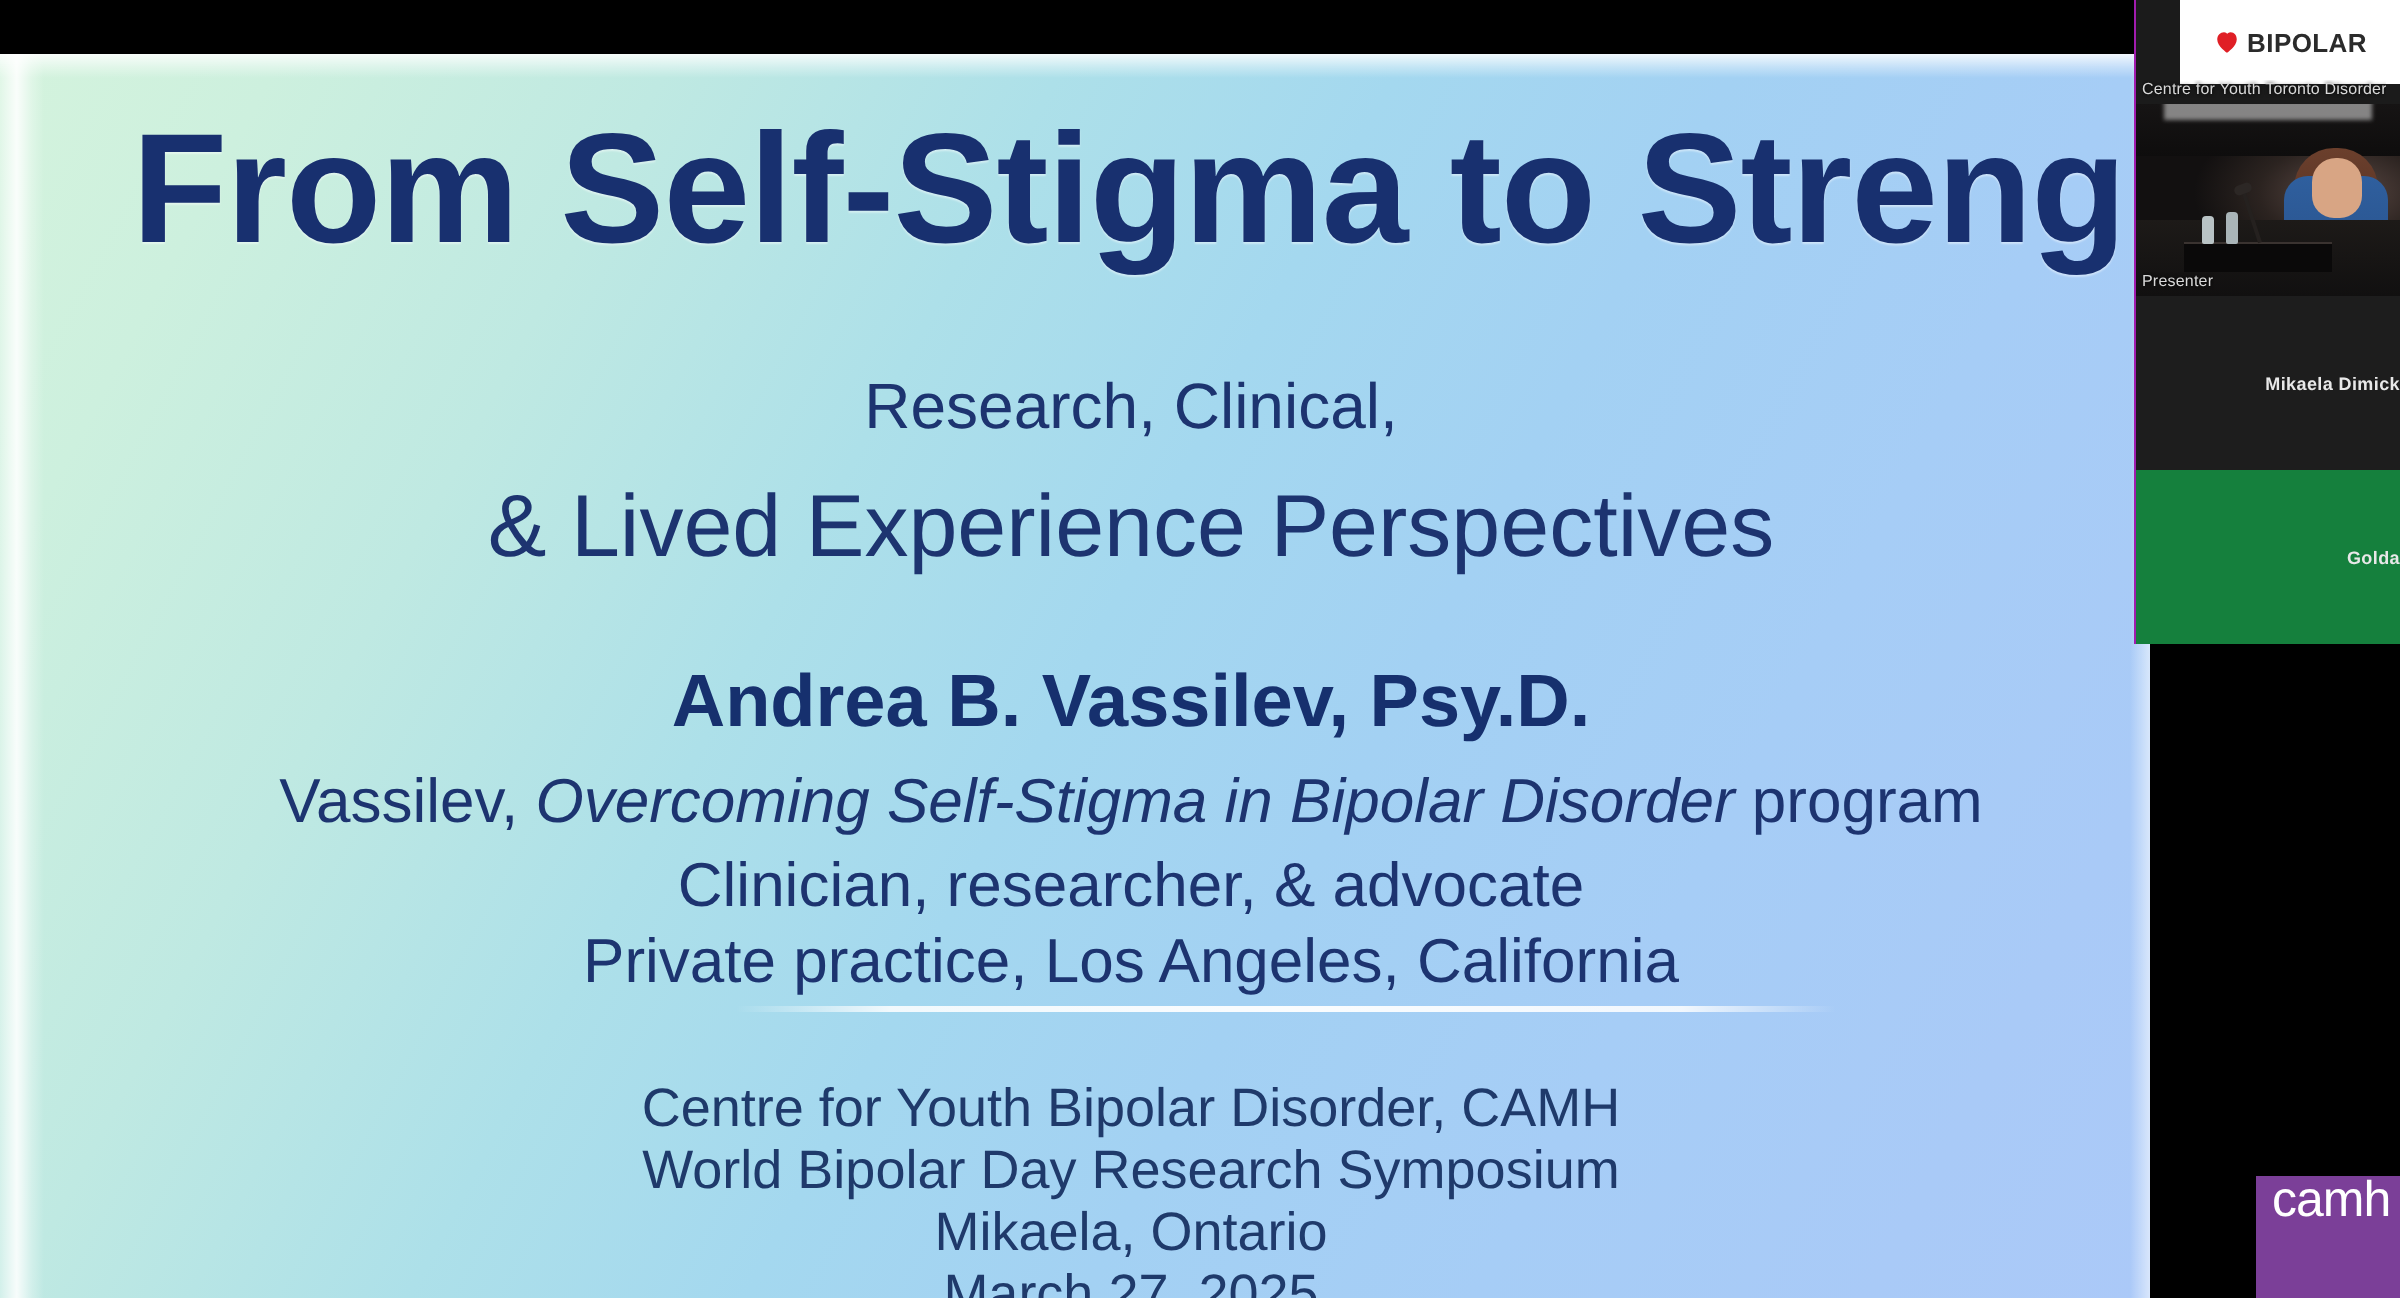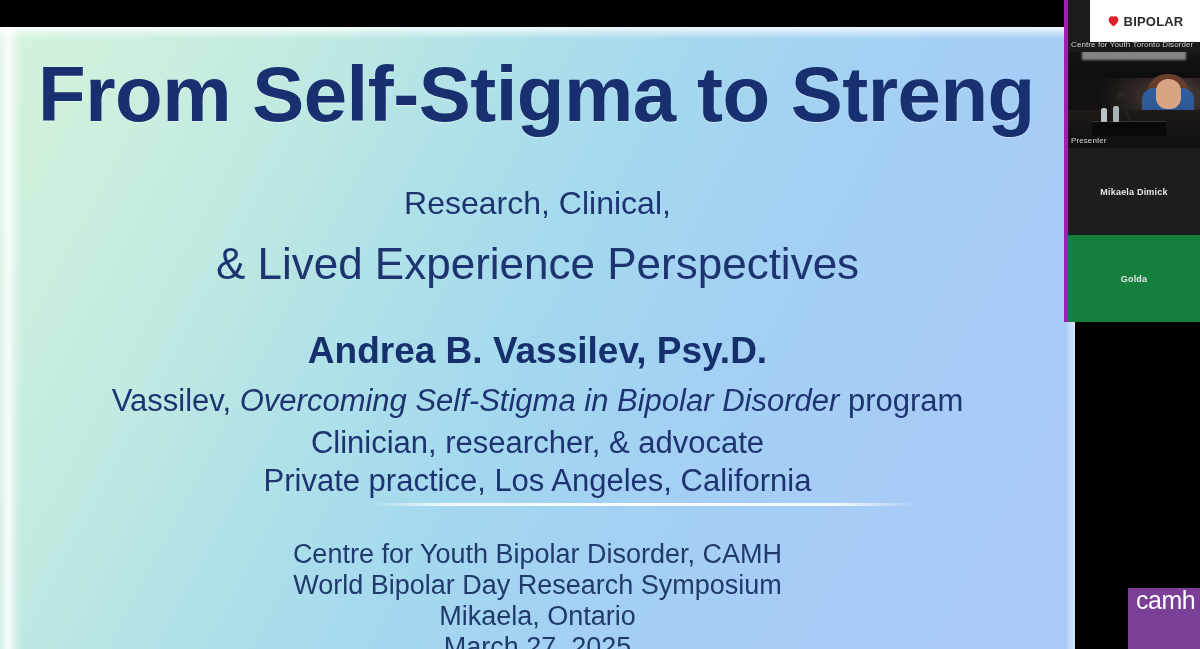--- a/index.html
+++ b/index.html
@@ -83,20 +83,21 @@
   }
 
   
   .slide-text {
     position: absolute;
     width: 100%;
     text-align: center;
     color: #1b2f6d;
     line-height: 1.05;
     white-space: nowrap;
+    margin-left: 28px;
   }
 
   #slide-title {
     top: 27px;
     left: 38px;
     width: auto;
     text-align: left;
     font-size: 78px;
     font-weight: 700;
     letter-spacing: -0.5px;
@@ -189,21 +190,21 @@
   
   #video-panel {
     position: absolute;
     right: 0;
     top: 0;
     width: 132px;
     height: 322px;
     background: #161616;
     z-index: 10;
     overflow: hidden;
-    border-left: 4px solid #a21caf;
+    border-left: 1px solid #a21caf;
   }
 
   .tile {
     position: relative;
     width: 132px;
     overflow: hidden;
     background: #1a1a1a;
   }
 
   
@@ -335,21 +336,21 @@
 
   
   #tile-participant-1 { height: 87px; background: #1d1d1d; }
   #tile-participant-2 { height: 87px; background: #15803d; }
 
   .tile-center-name {
     position: absolute;
     left: 0; right: 0;
     top: 50%;
     transform: translateY(-50%);
-    text-align: center;
+    text-align: right;
     color: #e8e8e8;
     font-size: 9px;
     font-weight: 700;
     letter-spacing: 0.2px;
   }
 
   .tile-corner-label {
     position: absolute;
     left: 3px;
     bottom: 3px;

